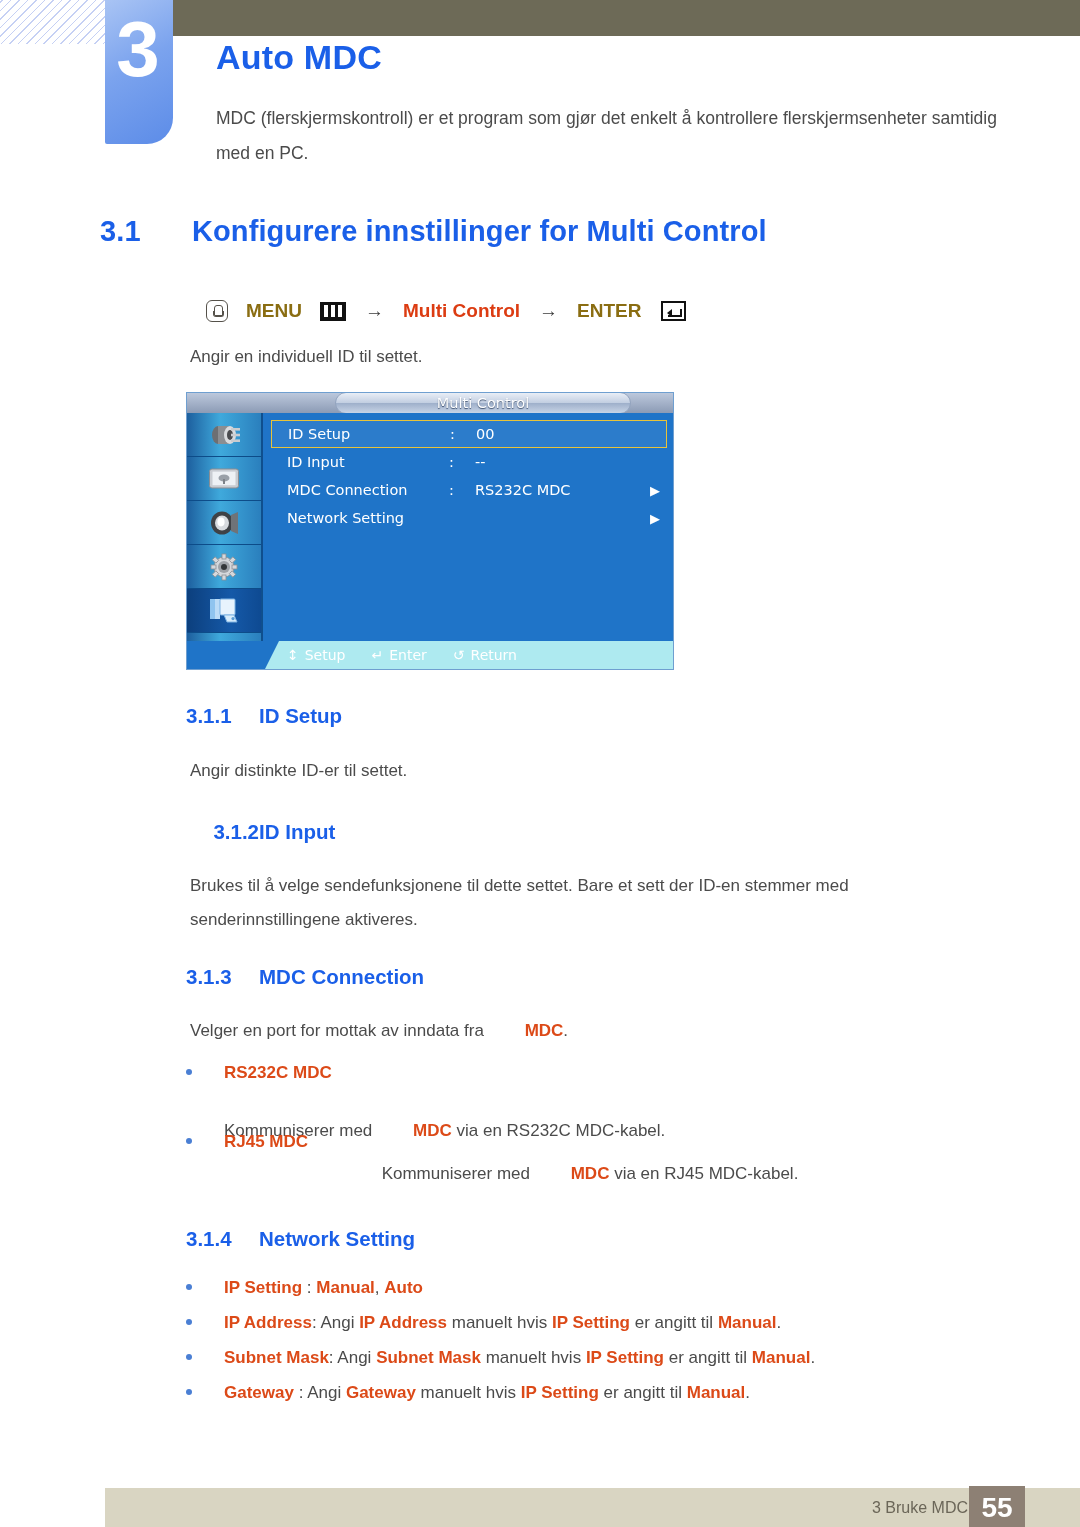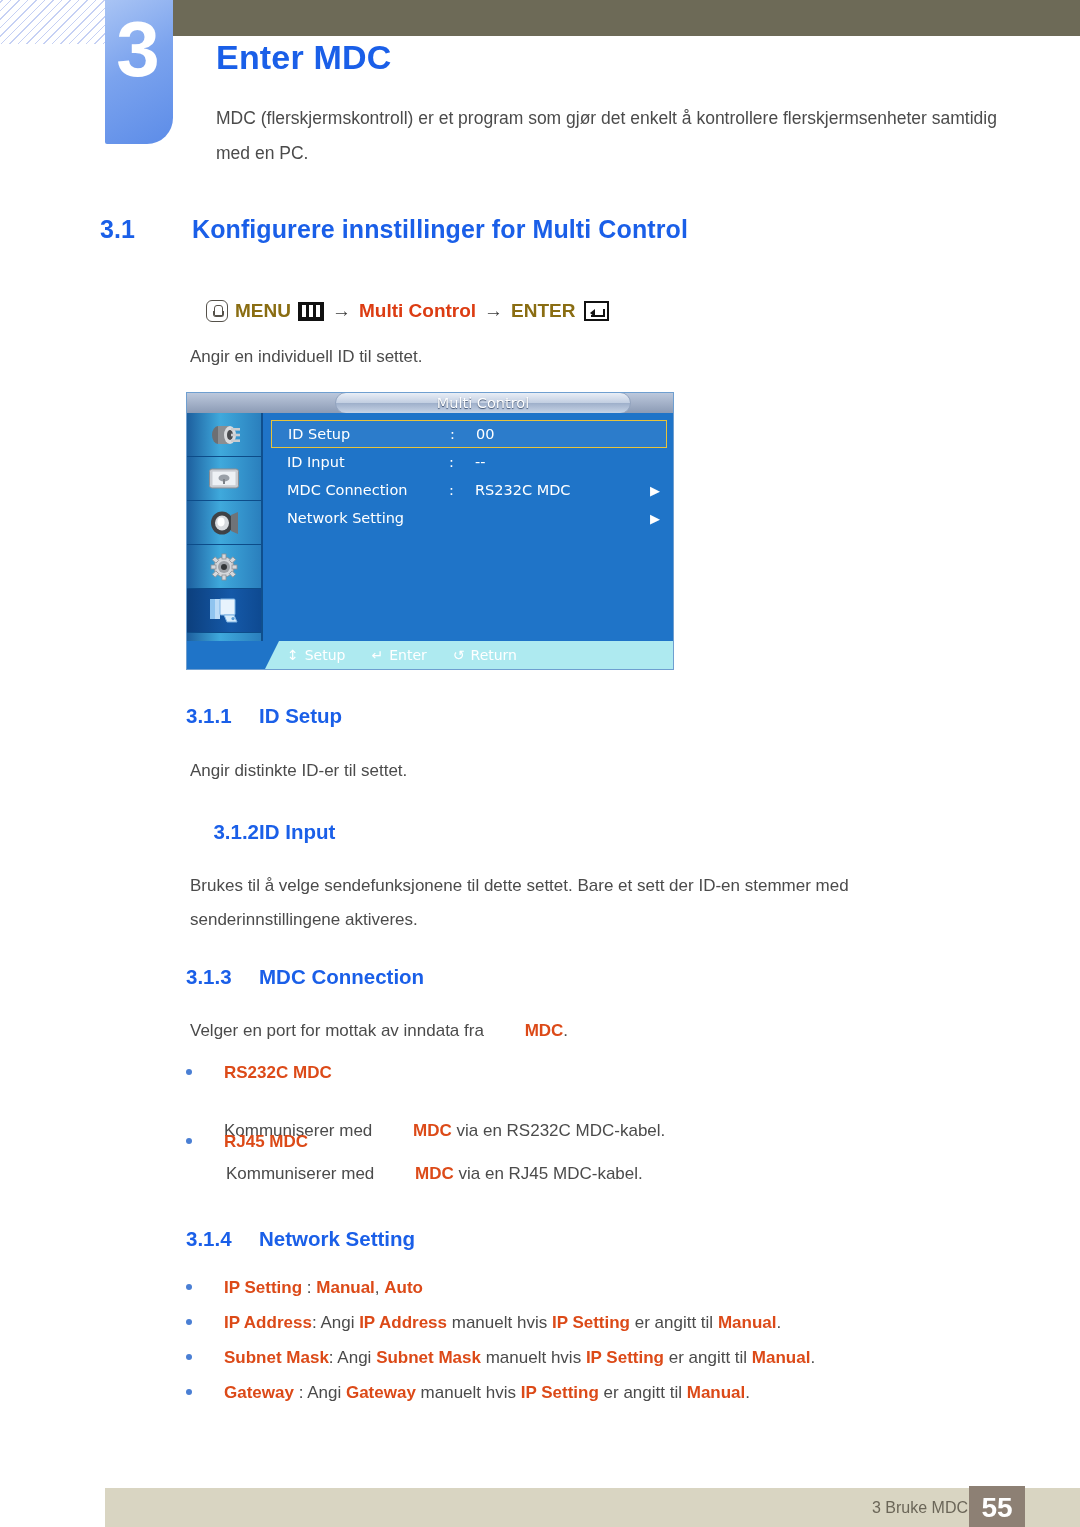--- a/index.html
+++ b/index.html
@@ -42,40 +42,40 @@
     color:#1a5fe8; font-size:34px; font-weight:bold; letter-spacing:.2px;
   }
   .chapter-intro{
     position:absolute; left:216px; top:101px; width:790px;
     color:#4b4b4b; font-size:17.5px; line-height:35px;
   }
 
   
   .h2{
     position:absolute; color:#1a5fe8; font-weight:bold;
-    font-size:25px; letter-spacing:.1px; white-space:nowrap;
+    font-size:29px; letter-spacing:.1px; white-space:nowrap;
   }
   .h2 .num{ display:inline-block; width:92px; }
 
   .h3{
     position:absolute; color:#1a5fe8; font-weight:bold;
     font-size:20.5px; white-space:nowrap;
   }
   .h3 .num{ display:inline-block; width:73px; }
 
   
   .body{
     position:absolute; color:#4b4b4b; font-size:17px; line-height:34px;
   }
   .em{ color:#dc4a18; font-weight:bold;padding-left:36px; }
 
   
   .path{
     position:absolute; left:198px; top:300px;
-    display:flex; align-items:center; gap:7px;
+    display:flex; align-items:center; gap:18px;
     font-size:19px; font-weight:bold; white-space:nowrap;padding-left:8px;
   }
   .path .gold{ color:#8a6d12; }
   .path .red{ color:#dc3c12; }
   .path .arrow{ color:#3a3a3a; font-weight:normal; font-size:19px; padding:0 1px;}
   .ic-menukey{
     width:22px; height:22px; border:1.6px solid #55514a; border-radius:6px;
     display:inline-flex; align-items:center; justify-content:center;
     background:#fff; position:relative; flex:none;
   }
@@ -210,21 +210,21 @@
 </style>
 </head>
 <body>
 
 <div class="hatch"></div>
 <div class="olivebar"></div>
 <div class="chapbadge">
   <span>3</span>
 </div>
 
-<div class="chapter-title">Enter MDC</div>
+<div class="chapter-title">Auto MDC</div>
 <div class="chapter-intro">MDC (flerskjermskontroll) er et program som gjør det enkelt å kontrollere flerskjermsenheter samtidig med en PC.</div>
 
 <div class="h2" style="left:100px; top:215px;">
   <span class="num">3.1</span><span>Konfigurere innstillinger for Multi Control</span>
 </div>
 
 <div class="path">
   <span class="ic-menukey"></span>
   <span class="gold">MENU</span>
   <span class="ic-bars">
@@ -378,21 +378,21 @@
 <div class="bullet" style="left:186px; top:1062px;">
   <span class="dot"></span><b>RS232C MDC</b>
 </div>
 <div class="body" style="left:224px; top:1120px; width:700px; line-height:22px;">
   <span>Kommuniserer med </span><span class="em">MDC</span><span> via en RS232C MDC-kabel.</span>
 </div>
 
 <div class="bullet" style="left:186px; top:1131px;">
   <span class="dot"></span><b>RJ45 MDC</b>
 </div>
-<div class="body" style="left:226px; top:1163px; width:700px; line-height:22px;">
+<div class="body" style="left:240px; top:1163px; width:700px; line-height:22px;text-align:center;">
   <span>Kommuniserer med </span><span class="em">MDC</span><span> via en RJ45 MDC-kabel.</span>
 </div>
 
 <div class="h3" style="left:186px; top:1227px;">
   <span class="num">3.1.4</span><span>Network Setting</span>
 </div>
 
 <div id="net-bullets">
     <div class="bullet" style="left: 186px; top: 1277px;"><span class="dot"></span><b>IP Setting</b><span> : </span><b>Manual</b><span>, </span><b>Auto</b></div>
     <div class="bullet" style="left: 186px; top: 1312px;"><span class="dot"></span><b>IP Address</b><span>: Angi </span><b>IP Address</b><span> manuelt hvis </span><b>IP Setting</b><span> er angitt til </span><b>Manual</b><span>.</span></div>

